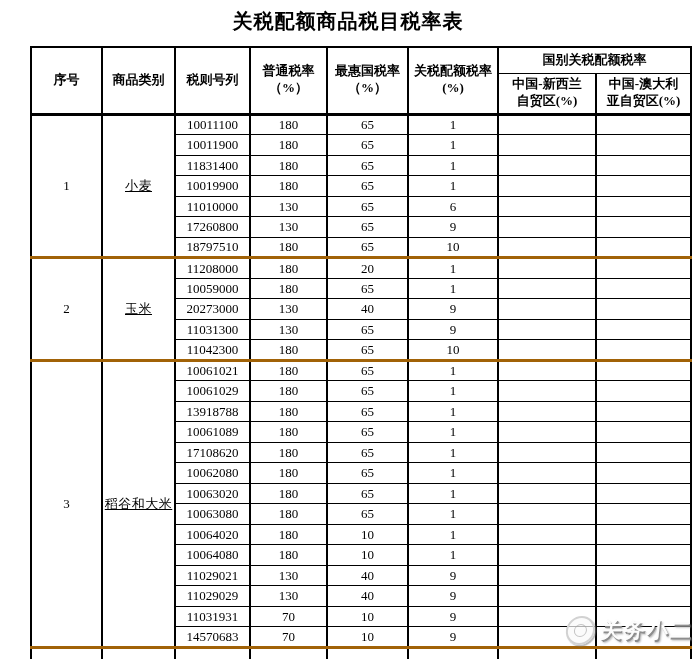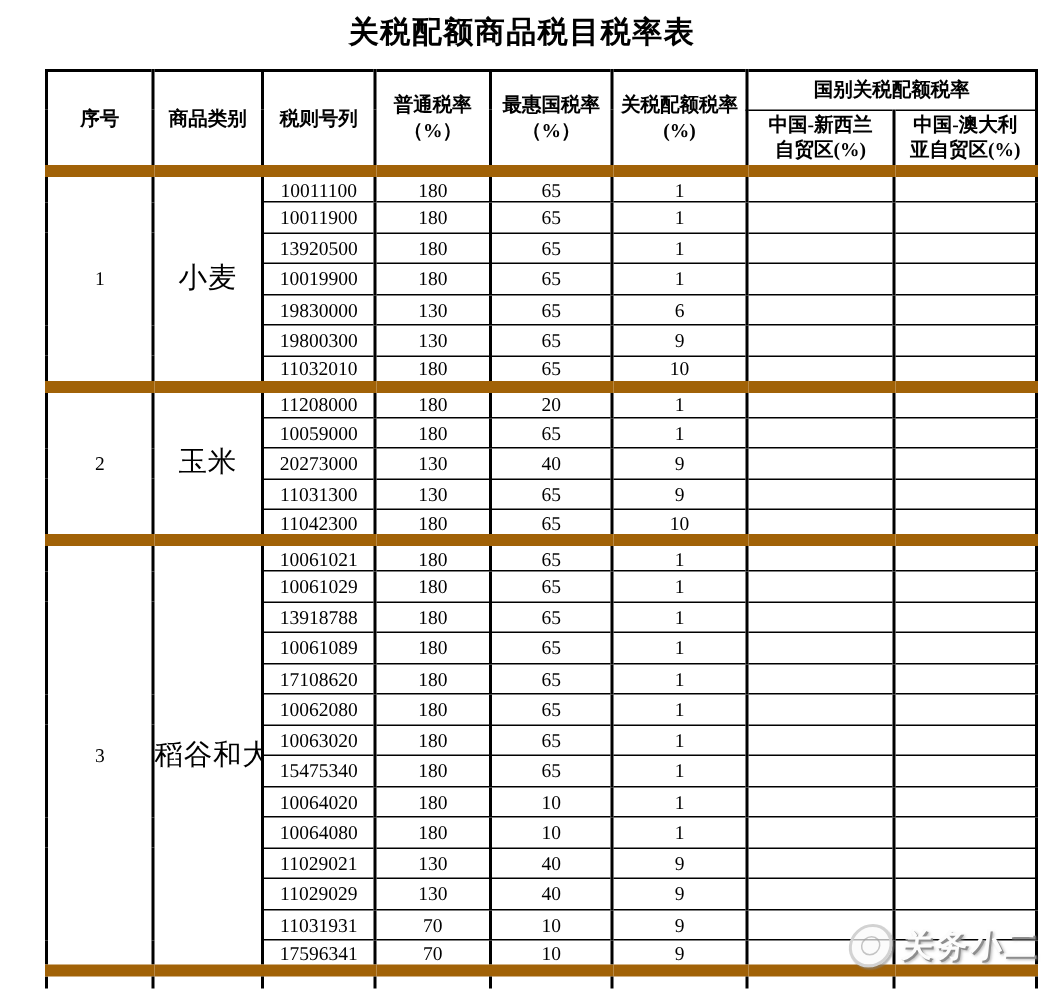--- a/index.html
+++ b/index.html
@@ -49,22 +49,22 @@
   }
   thead tr.hrow1 { height: 26px; }
   thead tr.hrow2 { height: 41px; }
   .hb { border-bottom: 3px solid #000; }
   tbody tr { height: 20.5px; }
   tbody td {
     font-size: 13px;
     line-height: 1;
     white-space: nowrap;
   }
-  tbody td.cat { font-size: 19px; letter-spacing: 0.5px; }
-  tr.sec-top > td { border-top: 8px solid #a16207; }
+  tbody td.cat { font-size: 13px; letter-spacing: 0.5px; text-decoration: underline; }
+  tr.sec-top > td { border-top: 3px solid #a16207; }
   tr.partial { height: 14px; }
   .watermark {
     position: absolute;
     left: 566px; top: 609px;
     width: 128px; height: 42px;
     display: flex;
     align-items: center;
     pointer-events: none;
     transform: skewX(-6deg);
   }
@@ -146,53 +146,53 @@
       </tr>
       <tr>
         <td class="val">10011900</td>
         <td class="val">180</td>
         <td class="val">65</td>
         <td class="val">1</td>
         <td class="val"></td>
         <td class="val"></td>
       </tr>
       <tr>
-        <td class="val">13920500</td>
+        <td class="val">11831400</td>
         <td class="val">180</td>
         <td class="val">65</td>
         <td class="val">1</td>
         <td class="val"></td>
         <td class="val"></td>
       </tr>
       <tr>
         <td class="val">10019900</td>
         <td class="val">180</td>
         <td class="val">65</td>
         <td class="val">1</td>
         <td class="val"></td>
         <td class="val"></td>
       </tr>
       <tr>
-        <td class="val">19830000</td>
+        <td class="val">11010000</td>
         <td class="val">130</td>
         <td class="val">65</td>
         <td class="val">6</td>
         <td class="val"></td>
         <td class="val"></td>
       </tr>
       <tr>
-        <td class="val">19800300</td>
-        <td class="val">130</td>
-        <td class="val">65</td>
-        <td class="val">9</td>
-        <td class="val"></td>
-        <td class="val"></td>
-      </tr>
-      <tr>
-        <td class="val">11032010</td>
+        <td class="val">17260800</td>
+        <td class="val">130</td>
+        <td class="val">65</td>
+        <td class="val">9</td>
+        <td class="val"></td>
+        <td class="val"></td>
+      </tr>
+      <tr>
+        <td class="val">18797510</td>
         <td class="val">180</td>
         <td class="val">65</td>
         <td class="val">10</td>
         <td class="val"></td>
         <td class="val"></td>
       </tr>
       <tr class="sec-top">
         <td class="seq" rowspan="5">2</td>
         <td class="cat" rowspan="5">玉米</td>
         <td class="val">11208000</td>
@@ -286,21 +286,21 @@
       </tr>
       <tr>
         <td class="val">10063020</td>
         <td class="val">180</td>
         <td class="val">65</td>
         <td class="val">1</td>
         <td class="val"></td>
         <td class="val"></td>
       </tr>
       <tr>
-        <td class="val">15475340</td>
+        <td class="val">10063080</td>
         <td class="val">180</td>
         <td class="val">65</td>
         <td class="val">1</td>
         <td class="val"></td>
         <td class="val"></td>
       </tr>
       <tr>
         <td class="val">10064020</td>
         <td class="val">180</td>
         <td class="val">10</td>
@@ -334,21 +334,21 @@
       </tr>
       <tr>
         <td class="val">11031931</td>
         <td class="val">70</td>
         <td class="val">10</td>
         <td class="val">9</td>
         <td class="val"></td>
         <td class="val"></td>
       </tr>
       <tr>
-        <td class="val">17596341</td>
+        <td class="val">14570683</td>
         <td class="val">70</td>
         <td class="val">10</td>
         <td class="val">9</td>
         <td class="val"></td>
         <td class="val"></td>
       </tr>
       <tr class="sec-top partial">
         <td></td>
         <td></td>
         <td></td>

